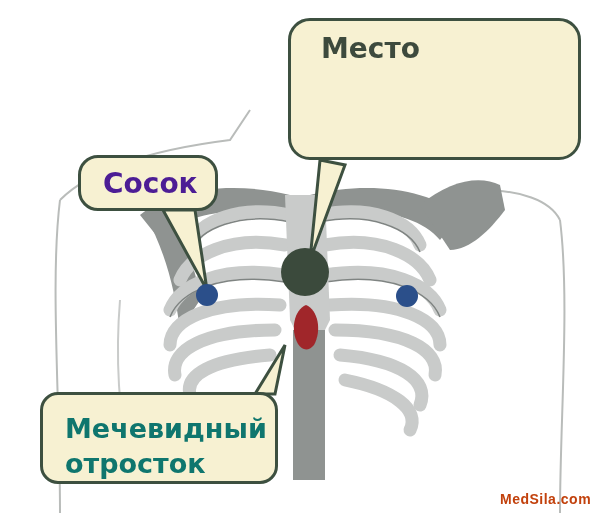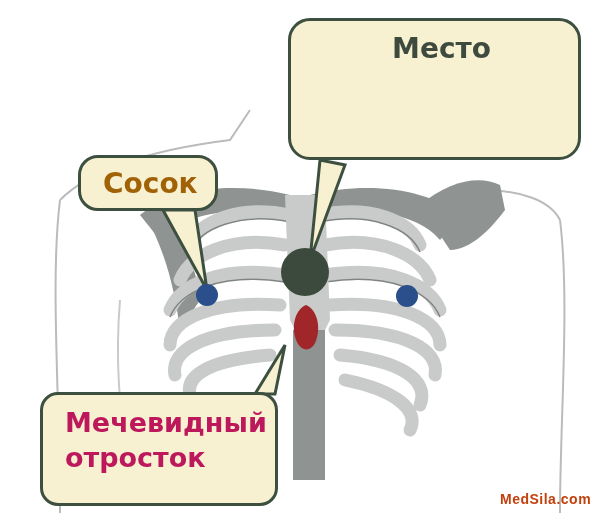--- a/index.html
+++ b/index.html
@@ -1,21 +1,21 @@
 <!DOCTYPE html>
 <html><head>
 <meta charset="utf-8">
 <style>
   html,body{margin:0;padding:0;background:#ffffff;}
   body{width:600px;height:513px;position:relative;overflow:hidden;font-family:"DejaVu Sans",sans-serif;}
   #scene{position:absolute;left:0;top:0;width:600px;height:513px;}
   .callout{position:absolute;background:#f7f1d2;border:3px solid #3d5040;border-radius:22px;box-sizing:border-box;font-weight:bold;line-height:1.28;}
-  #callout-palm{left:288px;top:18px;width:293px;height:142px;padding:10px 16px 0 30px;font-size:28px;color:#3d4a3d;text-align:center;}
-  #callout-nipple{left:78px;top:155px;width:140px;height:56px;border-radius:20px;padding:8px 0 0 22px;font-size:28px;color:#a16207;}
-  #callout-xiphoid{left:40px;top:392px;width:238px;height:114px;border-radius:18px;padding:10px 0 0 22px;font-size:27px;color:#be185d;line-height:1.3;}
+  #callout-palm{left:288px;top:18px;width:293px;height:142px;padding:10px 16px 0 30px;font-size:28px;color:#3d4a3d;}
+  #callout-nipple{left:78px;top:155px;width:140px;height:56px;border-radius:20px;padding:8px 0 0 22px;font-size:28px;color:#4c1d95;}
+  #callout-xiphoid{left:40px;top:392px;width:238px;height:92px;border-radius:18px;padding:16px 0 0 22px;font-size:27px;color:#0f766e;line-height:1.3;}
   #watermark{position:absolute;left:500px;top:491px;font-family:"Liberation Sans",sans-serif;font-weight:bold;font-size:14px;color:#c2410c;letter-spacing:0.5px;}
 </style>
 </head>
 <body>
 
 <div id="scene">
   <svg width="600" height="513" viewBox="0 0 600 513">
 
     <path d="M60,200 C90,170 150,150 230,140 L250,110" fill="none" stroke="#b9bcba" stroke-width="2"></path>
     <path d="M60,200 C50,280 60,400 60,513" fill="none" stroke="#b9bcba" stroke-width="2"></path>

